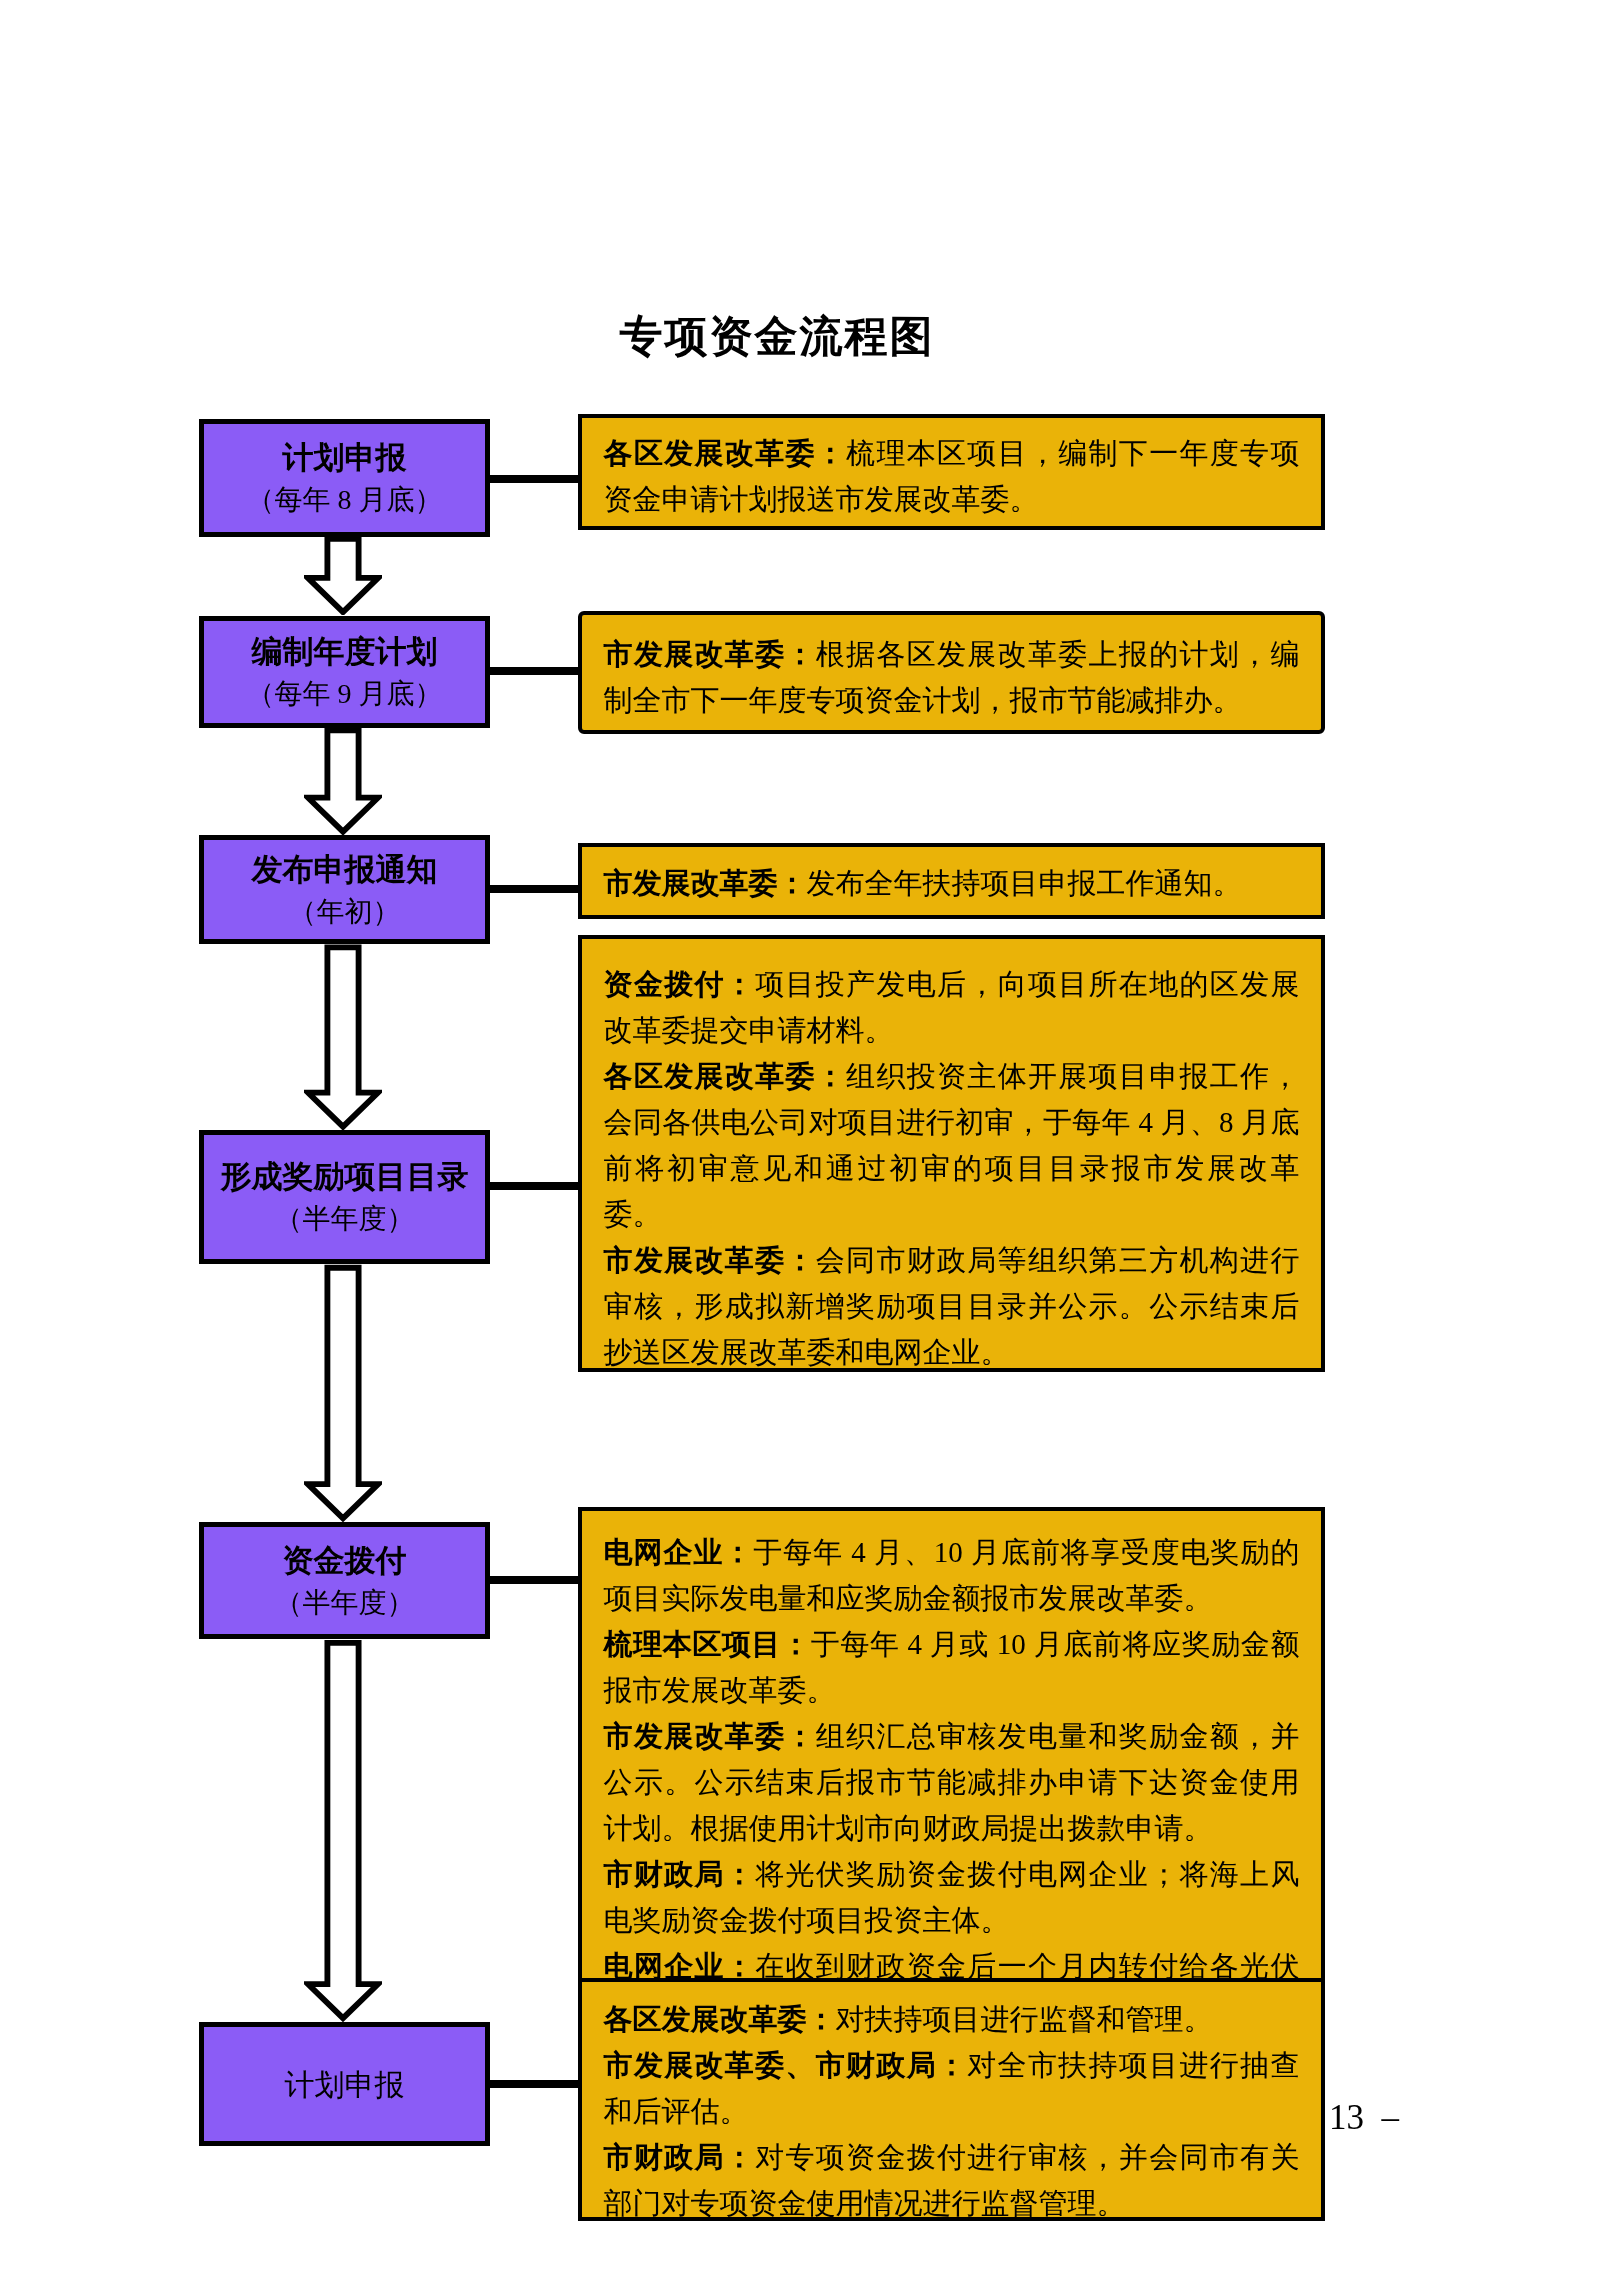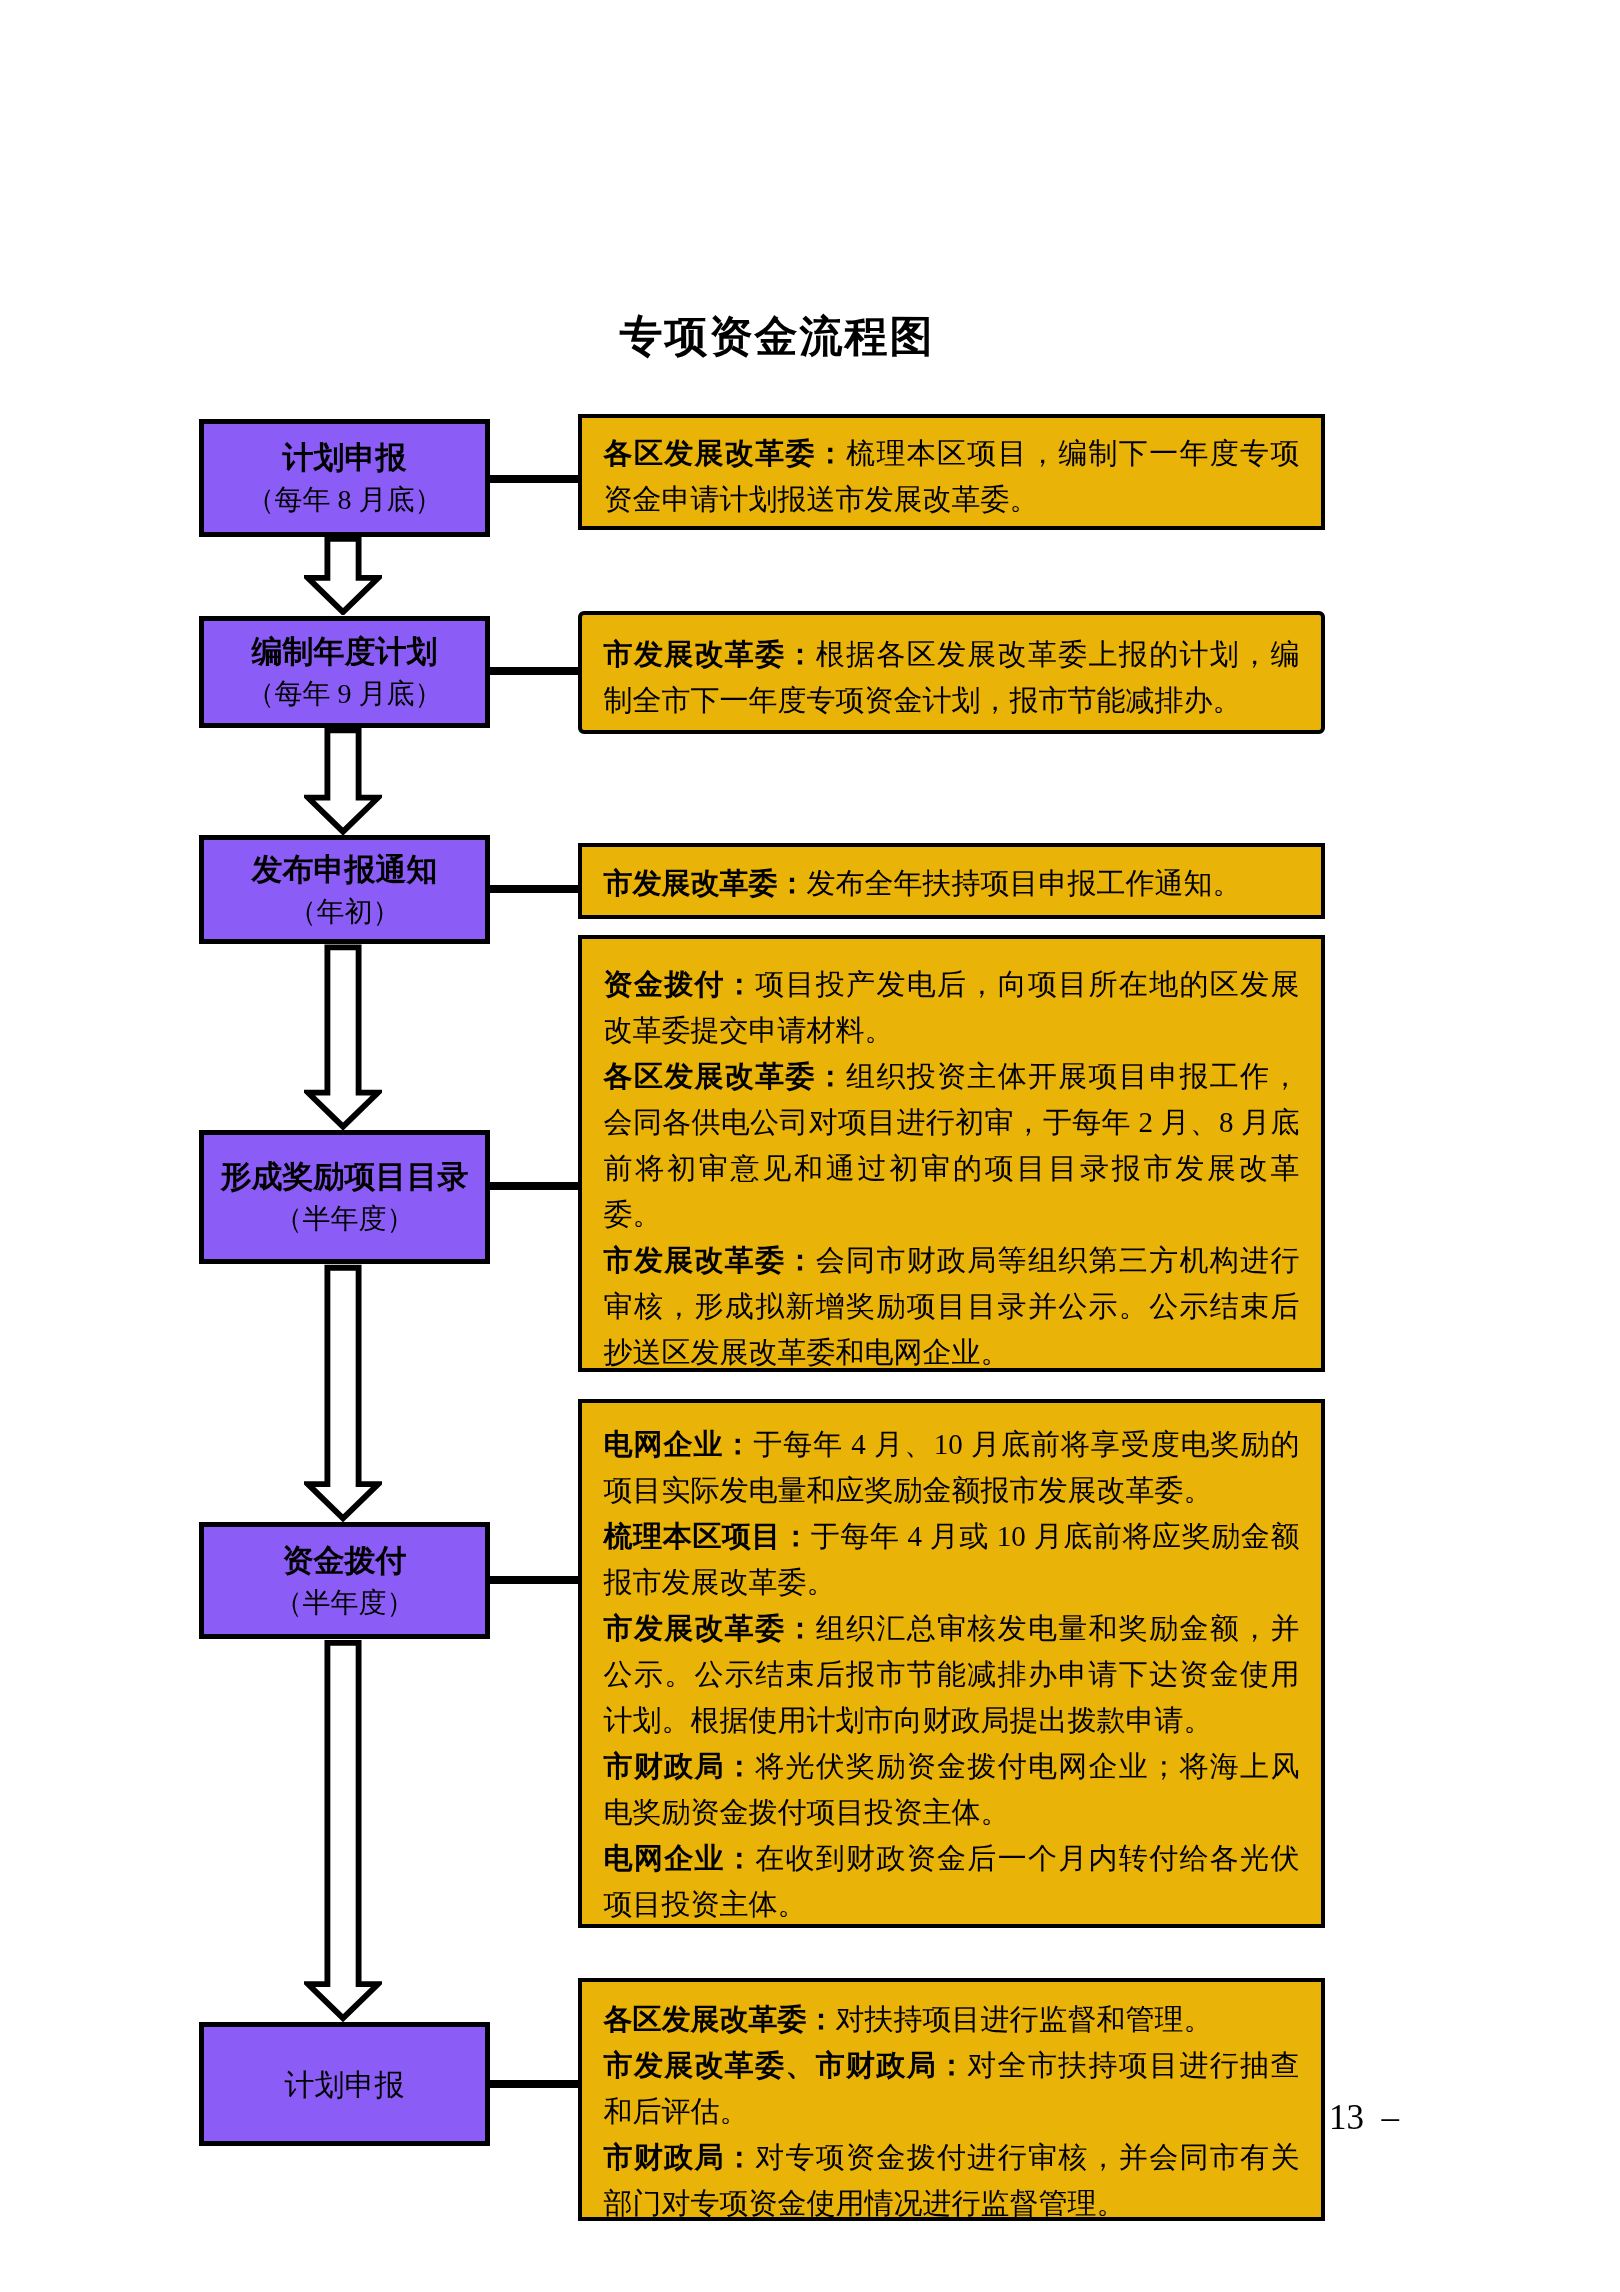--- a/index.html
+++ b/index.html
@@ -139,25 +139,25 @@
 <div class="detail-box" style="top:611px;height:123px;padding-top:15.7px;border-radius:6px;">
   <p><b>市发展改革委：</b><span>根据各区发展改革委上报的计划，编制全市下一年度专项资金计划，报市节能减排办。</span></p>
 </div>
 
 <div class="detail-box" style="top:843px;height:76px;padding-top:12.7px;">
   <p><b>市发展改革委：</b><span>发布全年扶持项目申报工作通知。</span></p>
 </div>
 
 <div class="detail-box" style="top:935px;height:437px;padding-top:21.6px;">
   <p><b>资金拨付：</b><span>项目投产发电后，向项目所在地的区发展改革委提交申请材料。</span></p>
-  <p><b>各区发展改革委：</b><span>组织投资主体开展项目申报工作，会同各供电公司对项目进行初审，于每年 2 月、8 月底前将初审意见和通过初审的项目目录报市发展改革委。</span></p>
+  <p><b>各区发展改革委：</b><span>组织投资主体开展项目申报工作，会同各供电公司对项目进行初审，于每年 4 月、8 月底前将初审意见和通过初审的项目目录报市发展改革委。</span></p>
   <p><b>市发展改革委：</b><span>会同市财政局等组织第三方机构进行审核，形成拟新增奖励项目目录并公示。公示结束后抄送区发展改革委和电网企业。</span></p>
 </div>
 
-<div class="detail-box" style="top:1399px;height:529px;padding-top:17.6px;">
+<div class="detail-box" style="top:1507px;height:529px;padding-top:17.6px;">
   <p><b>电网企业：</b><span>于每年 4 月、10 月底前将享受度电奖励的项目实际发电量和应奖励金额报市发展改革委。</span></p>
   <p><b>梳理本区项目：</b><span>于每年 4 月或 10 月底前将应奖励金额报市发展改革委。</span></p>
   <p><b>市发展改革委：</b><span>组织汇总审核发电量和奖励金额，并公示。公示结束后报市节能减排办申请下达资金使用计划。根据使用计划市向财政局提出拨款申请。</span></p>
   <p><b>市财政局：</b><span>将光伏奖励资金拨付电网企业；将海上风电奖励资金拨付项目投资主体。</span></p>
   <p><b>电网企业：</b><span>在收到财政资金后一个月内转付给各光伏项目投资主体。</span></p>
 </div>
 
 <div class="detail-box" style="top:1978px;height:243px;padding-top:13.7px;">
   <p><b>各区发展改革委：</b><span>对扶持项目进行监督和管理。</span></p>
   <p><b>市发展改革委、市财政局：</b><span>对全市扶持项目进行抽查和后评估。</span></p>

